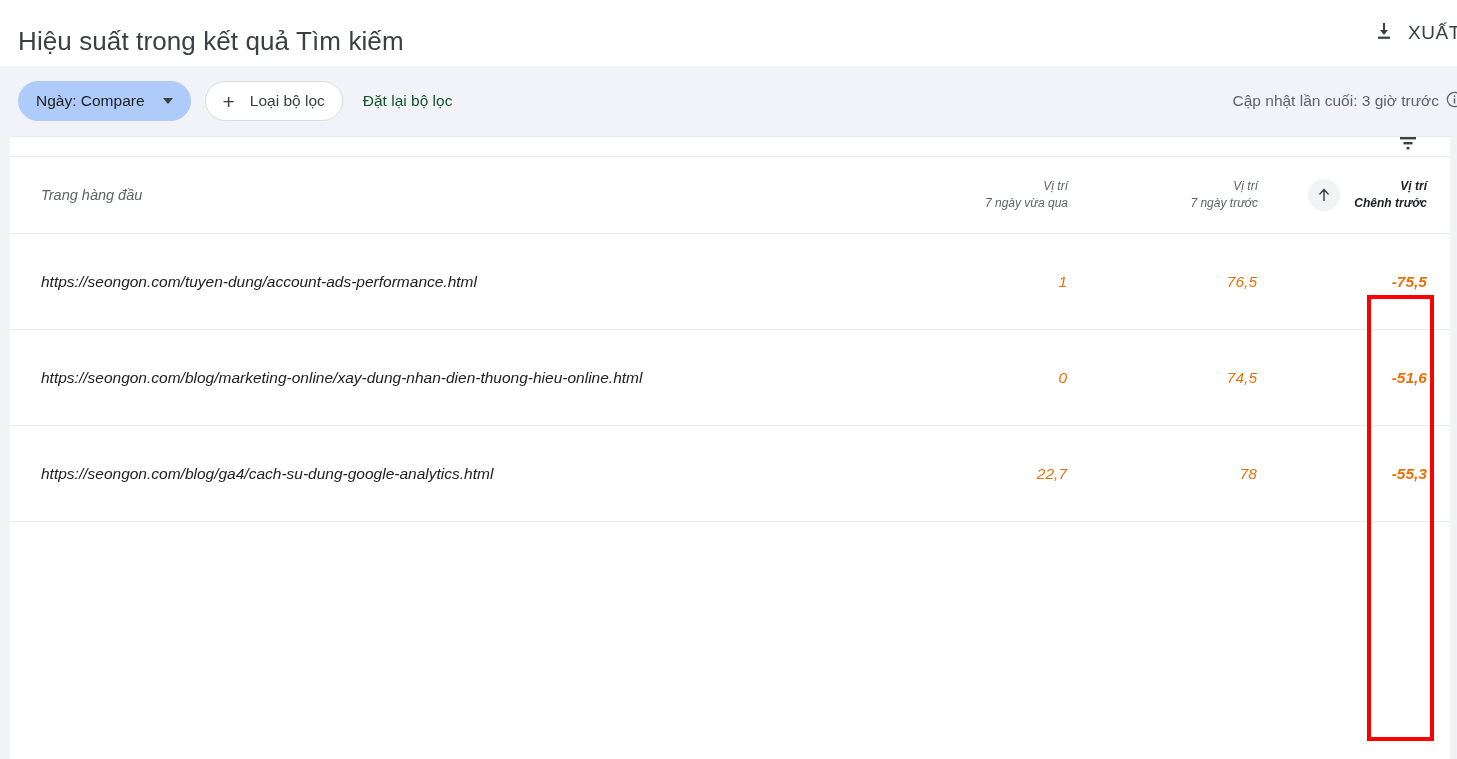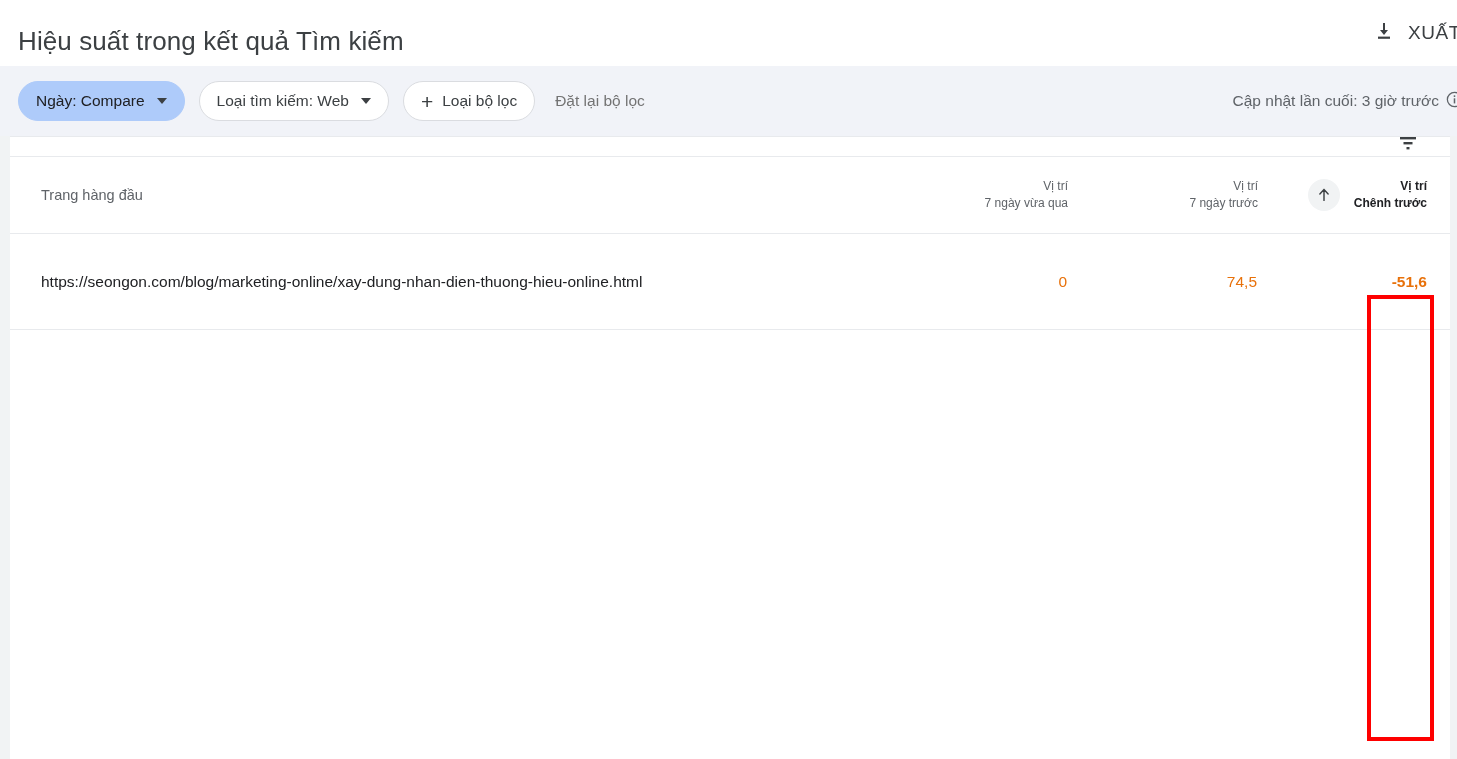--- a/index.html
+++ b/index.html
@@ -64,21 +64,21 @@
     border-radius: 20px;
     border: 1px solid #dadce0;
     background: #ffffff;
     display: inline-flex;
     align-items: center;
     padding: 0 17px;
     font-size: 15.5px;
     color: #3c4043;
     white-space: nowrap;
     cursor: pointer;
-    gap: 7px;
+    gap: 13px;
   }
   .chip.active {
     background: #aecbfa;
     border-color: #aecbfa;
     color: #202124;
   }
   .chip .caret {
     width: 0; height: 0;
     border-left: 5px solid transparent;
     border-right: 5px solid transparent;
@@ -92,21 +92,21 @@
   }
   .chip .plus {
     font-size: 21px;
     line-height: 1;
     font-weight: 300;
     color: #3c4043;
     margin-right: 2px;
   }
   .reset-link {
     font-size: 15.5px;
-    color: #737373;
+    color: #14532d;
     cursor: pointer;
     white-space: nowrap;
     margin-left: 6px;
   }
   .last-update {
     position: absolute;
     right: -6px;
     top: 0;
     height: 70px;
     display: flex;
@@ -134,20 +134,21 @@
   }
   .funnel-icon {
     position: absolute;
     right: 30px;
     top: -6px;
   }
   table {
     width: 100%;
     border-collapse: collapse;
     table-layout: fixed;
+    font-style: italic;
   }
   thead th {
     font-weight: 400;
     font-size: 12px;
     color: #5f6368;
     padding: 0;
     height: 77px;
     vertical-align: middle;
     border-bottom: 1px solid #e8eaed;
     border-top: 1px solid #e8eaed;
@@ -242,24 +243,20 @@
   </div>
 </div>
 
 <div class="filter-bar">
 
   <div class="chip active">
     <span>Ngày: Compare</span>
     <span class="caret"></span>
   </div>
 
-  <div class="chip">
-    <span>Loại tìm kiếm: Web</span>
-    <span class="caret"></span>
-  </div>
 
 
   <div class="chip">
     <span class="plus">+</span>
     <span>Loại bộ lọc</span>
   </div>
 
   <div class="reset-link">Đặt lại bộ lọc</div>
 
   <div class="last-update">
@@ -321,22 +318,34 @@
             <span class="th-stack">
               <span class="l1">Vị trí</span>
               <span class="l2">Chênh trước</span>
             </span>
           </span>
         </th>
       </tr>
     </thead>
     <tbody>
       <tr>
+        <td class="cell-page">https://seongon.com/tuyen-dung/account-ads-performance.html</td>
+        <td class="cell-num">1</td>
+        <td class="cell-num">76,5</td>
+        <td class="cell-diff">-75,5</td>
+      </tr>
+      <tr>
         <td class="cell-page">https://seongon.com/blog/marketing-online/xay-dung-nhan-dien-thuong-hieu-online.html</td>
         <td class="cell-num">0</td>
         <td class="cell-num">74,5</td>
         <td class="cell-diff">-51,6</td>
       </tr>
+      <tr>
+        <td class="cell-page">https://seongon.com/blog/ga4/cach-su-dung-google-analytics.html</td>
+        <td class="cell-num">22,7</td>
+        <td class="cell-num">78</td>
+        <td class="cell-diff">-55,3</td>
+      </tr>
     </tbody>
   </table>
 </div>
 
 <div class="annotation-box"></div>
 
 </body></html>

